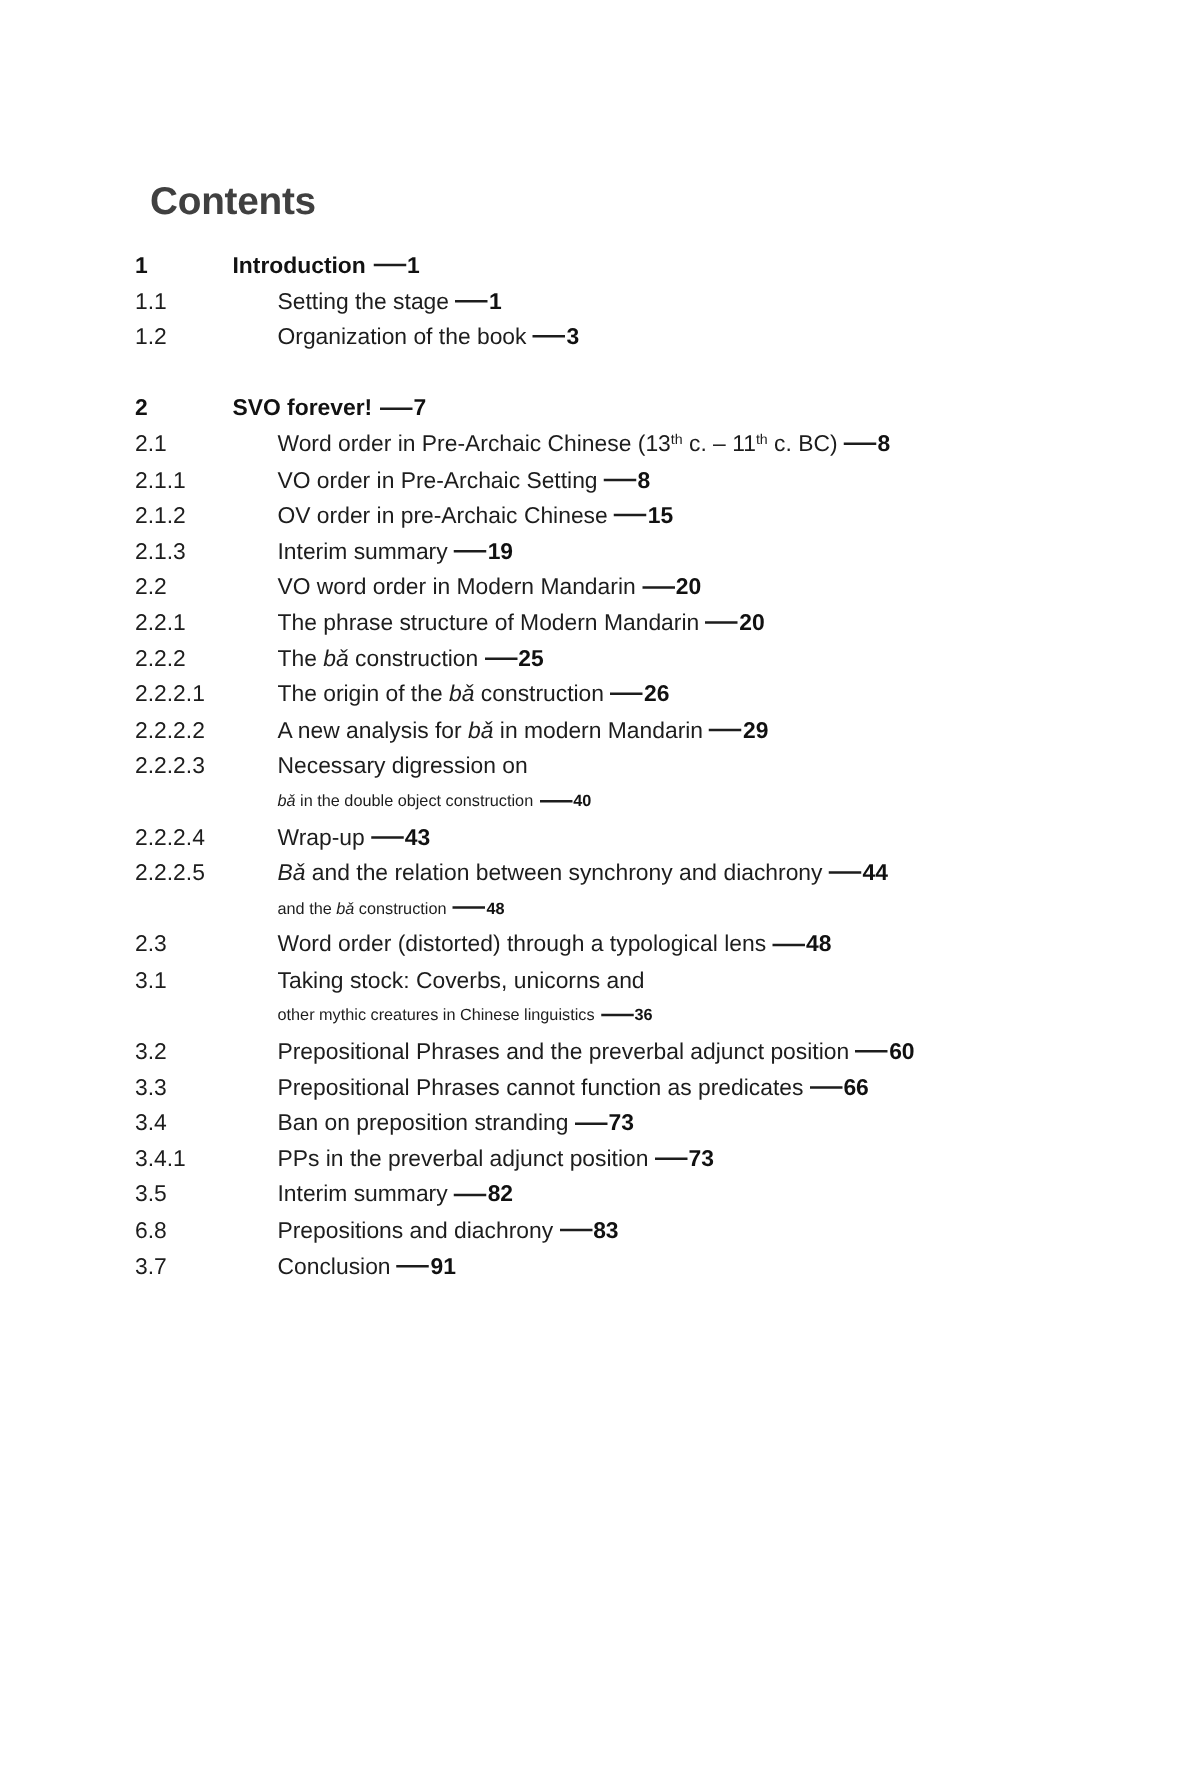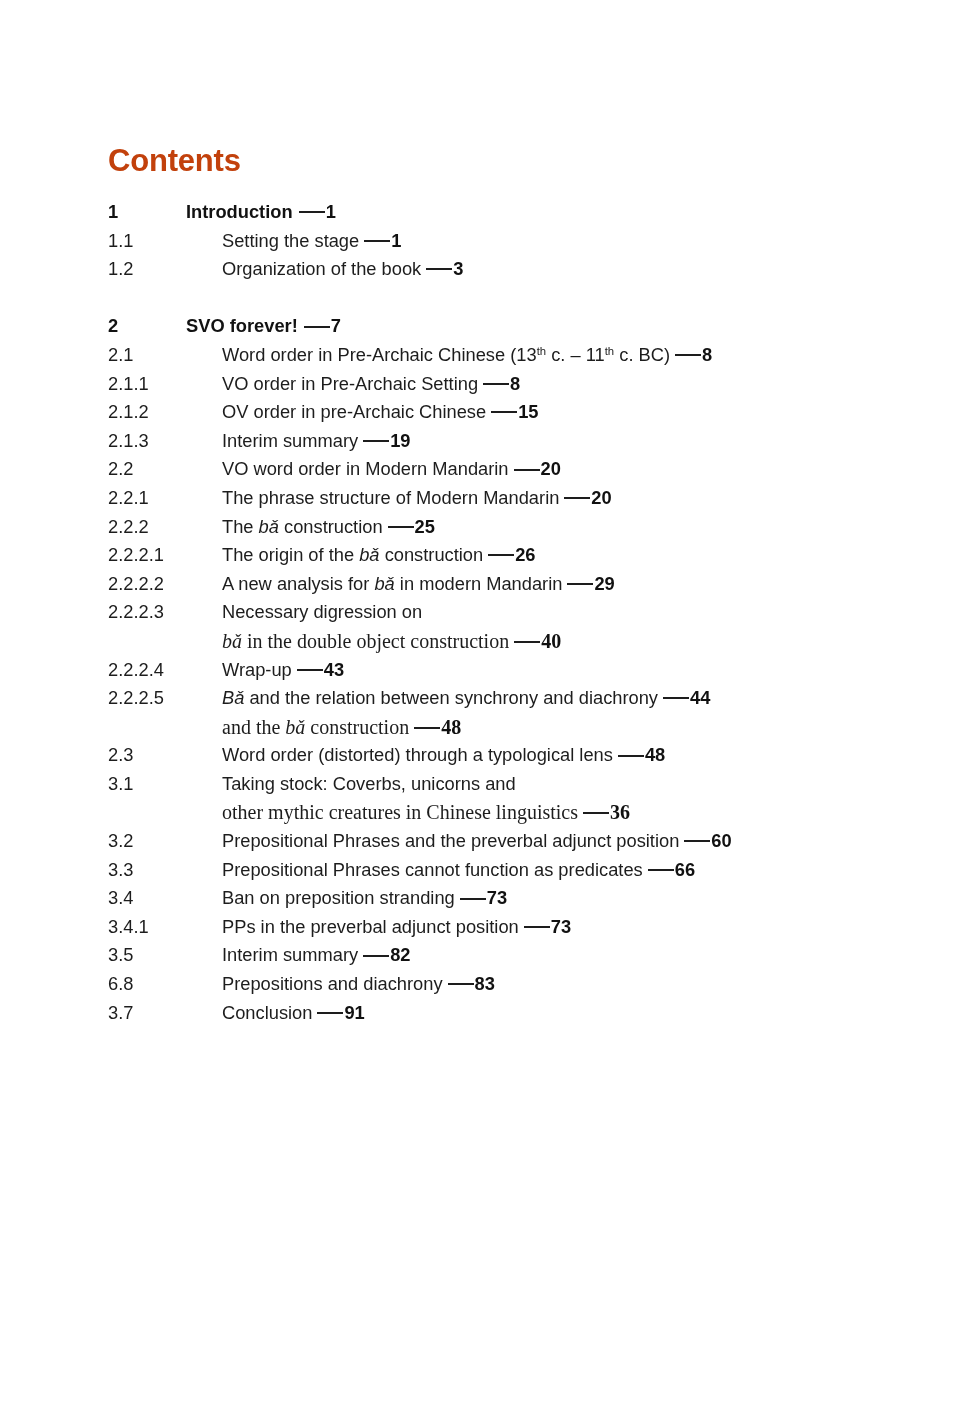--- a/index.html
+++ b/index.html
@@ -22,26 +22,26 @@
     left: 0;
     top: 0;
     width: 960px;
     height: 1424px;
     background: #ffffff;
     overflow: hidden;
   }
 
   #toc-heading {
     position: absolute;
-    left: 108px;
+    left: 120px;
     top: 124px;
     font-size: 31px;
     font-weight: bold;
     letter-spacing: -0.2px;
-    color: #c2410c;
+    color: #404040;
     line-height: 1;
   }
 
   #toc-list {
     position: absolute;
     left: 108px;
     top: 198px;
     width: 800px;
   }
 
@@ -79,26 +79,25 @@
   }
 
   
   .toc-entry.level-2 .num {
     width: 114px;
   }
 
   
   .toc-cont {
     display: block;
-    font-size: 20px;
+    font-size: 13px;
     line-height: 28.6px;
     color: #1d1d1d;
     white-space: nowrap;
     padding-left: 114px;
-    font-family: Liberation Serif, serif;
   }
 
   sup {
     font-size: 0.62em;
     vertical-align: baseline;
     position: relative;
     top: -0.5em;
     line-height: 0;
   }
 

